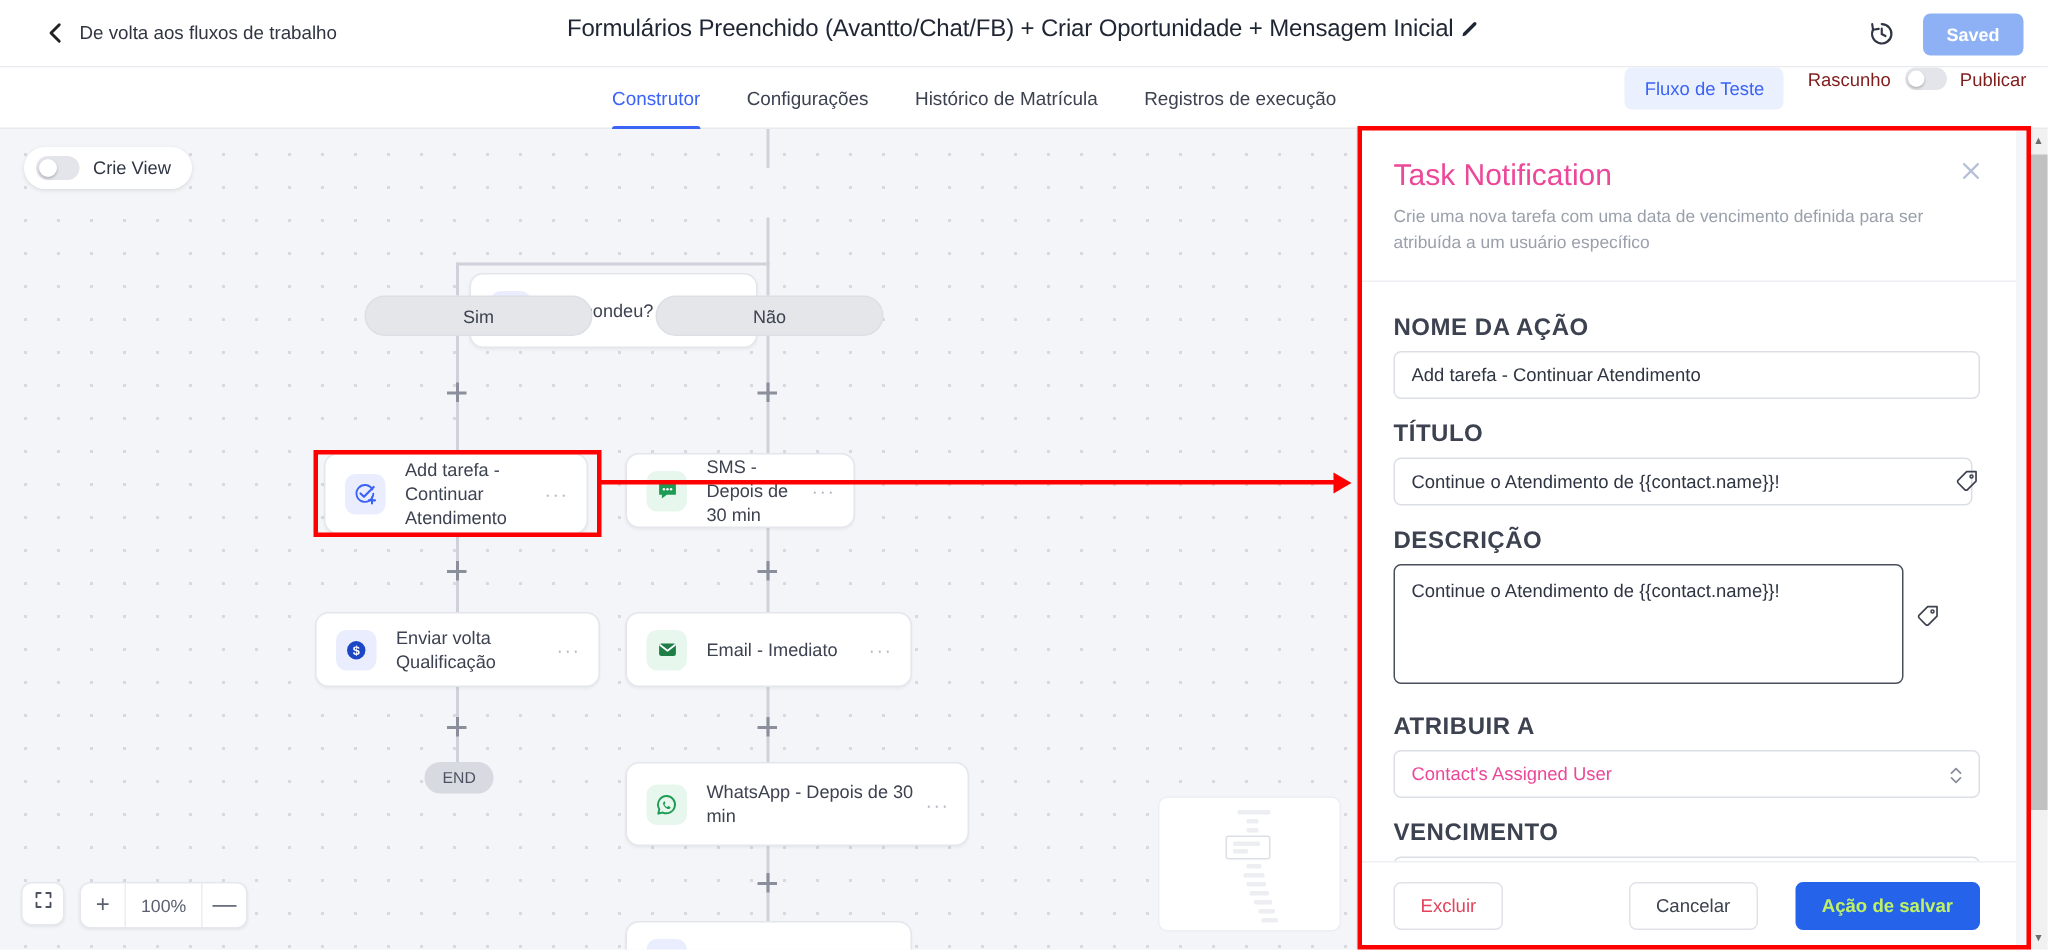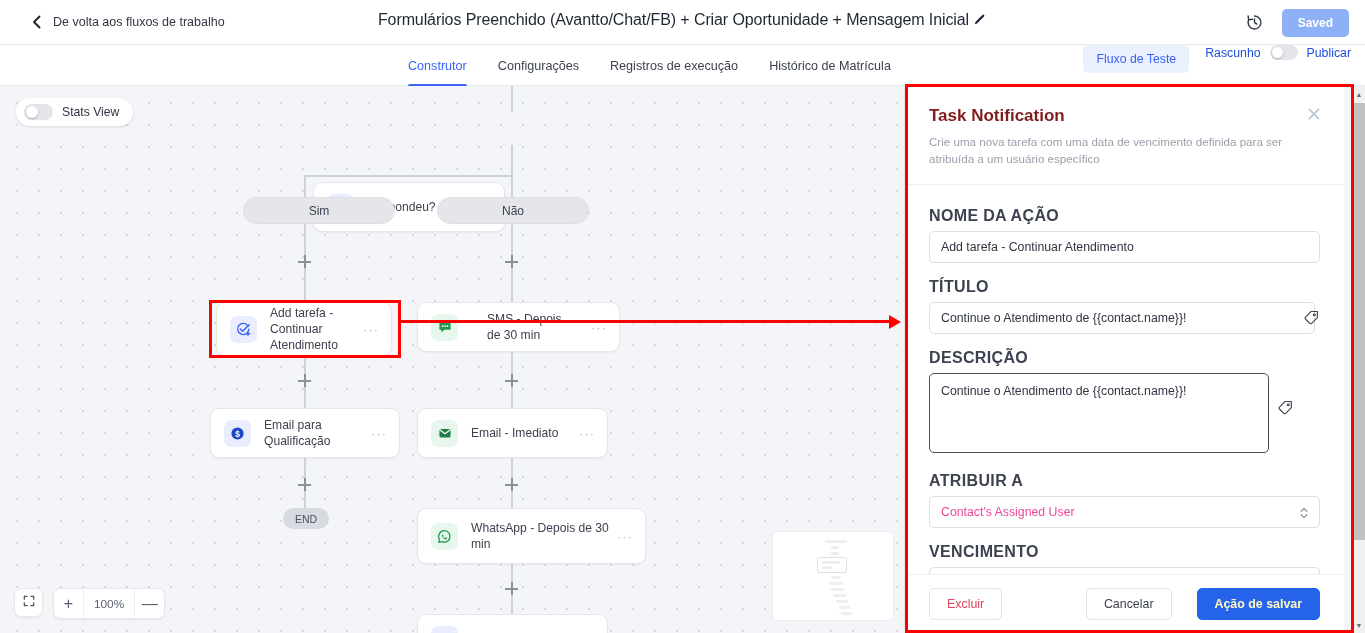--- a/index.html
+++ b/index.html
@@ -66,21 +66,21 @@
   }
   .tabbar-right{
     position:absolute; right:14px; top:0; height:41px;
     display:flex; align-items:flex-start; gap:16px;
   }
   .fluxo-btn{
     background:#eaf0fe; color:#3b63f6; font-size:12.3px;
     border:none; border-radius:5px; padding:7px 13px; cursor:pointer;
   }
   .pubgroup{ display:flex; align-items:center; gap:9px; }
-  .pubgroup span{ font-size:12.3px; color:#1d4ed8; }
+  .pubgroup span{ font-size:12.3px; color:#7f1d1d; }
   .switch{
     width:28px; height:15px; border-radius:9px; background:#e3e5ea;
     position:relative; cursor:pointer; flex:0 0 auto;
   }
   .switch .knob{
     position:absolute; top:2px; left:2px; width:11px; height:11px;
     border-radius:50%; background:#fff; box-shadow:0 1px 2px rgba(0,0,0,.25);
   }
 
   
@@ -173,21 +173,21 @@
   .mm-bar{ position:absolute; background:#eceef2; border-radius:1px;}
   .mm-sel{ position:absolute; border:1px solid #dcdfe6; border-radius:2px; }
 
   
   .panel{
     position:absolute; top:86px; right:21px; width:440px; height:547px;
     background:#fff; border-left:1px solid #e8eaed;
     display:flex; flex-direction:column; z-index:8;
   }
   .panel-head{ padding:20px 24px 16px 24px; border-bottom:1px solid #edeff3; position:relative;}
-  .panel-title{ font-size:17px; font-weight:bold; color:#7f1d1d; }
+  .panel-title{ font-size:20px; font-weight:normal; color:#ec4899; }
   .panel-sub{ margin-top:7px; font-size:11.6px; color:#9aa0ab; line-height:1.5; max-width:375px;}
   .panel-close{
     position:absolute; right:22px; top:20px; width:16px;height:16px;
     cursor:pointer;
   }
   .panel-body{
     flex:1 1 auto; padding:22px 24px 10px 24px; overflow:hidden;
   }
   .field{ margin-bottom:15px; }
   .field-label{
@@ -226,21 +226,21 @@
   .panel-foot{
     border-top:1px solid #edeff3; padding:13px 24px;
     display:flex; align-items:center; justify-content:space-between;
   }
   .btn{
     border-radius:5px; font-size:12.4px; padding:8px 17px; cursor:pointer;
     font-family:"Liberation Sans",sans-serif; line-height:1.15;
   }
   .btn-delete{ background:#fff; border:1px solid #e1e3e9; color:#e2445c; }
   .btn-cancel{ background:#fff; border:1px solid #e1e3e9; color:#3d4250; }
-  .btn-save{ background:#2563eb; border:1px solid #2563eb; color:#fef9c3; font-weight:bold;}
+  .btn-save{ background:#2563eb; border:1px solid #2563eb; color:#bef264; font-weight:bold;}
   .foot-right{ display:flex; gap:25px; }
 
   
   .vscroll{
     position:absolute; right:0; top:86px; width:14px; height:547px;
     background:#f1f1f1; border-left:1px solid #e3e3e3; z-index:9;
   }
   .vscroll .thumb{
     position:absolute; left:1px; top:17px; width:12px; height:437px;
     background:#c1c1c1; border-radius:0;
@@ -295,22 +295,22 @@
       </svg>
     </span>
     <button class="saved-btn">Saved</button>
   </div>
 </div>
 
 <div class="tabbar">
   <div class="tabs">
     <div class="tab active">Construtor</div>
     <div class="tab">Configurações</div>
+    <div class="tab">Histórico de Matrícula</div>
     <div class="tab">Registros de execução</div>
-    <div class="tab">Histórico de Matrícula</div>
   </div>
   <div class="tabbar-right">
     <button class="fluxo-btn">Fluxo de Teste</button>
     <div class="pubgroup">
       <span>Rascunho</span>
       <div class="switch">
           <div class="knob"></div>
         </div>
       <span>Publicar</span>
     </div>
@@ -360,41 +360,41 @@
       <svg viewBox="0 0 20 20" width="17" height="17">
         <path d="M15.5 6.2 A6.6 6.6 0 1 0 16.3 9.6" fill="none" stroke="#3b63f6" stroke-width="1.5" stroke-linecap="round"></path>
         <path d="M6.3 9.4 L9 12 L16.6 4.3" fill="none" stroke="#3b63f6" stroke-width="1.7" stroke-linecap="round" stroke-linejoin="round"></path>
         <path d="M15.3 12.4 L15.3 17.2 M12.9 14.8 L17.7 14.8" stroke="#3b63f6" stroke-width="1.6" stroke-linecap="round"></path>
       </svg>
     </span>
     <span class="node-label">Add tarefa - Continuar Atendimento</span>
     <span class="node-dots">···</span>
   </div>
 
-  <div class="node" style="left:417px; top:216px; width:203px; height:50px;gap:16px;">
+  <div class="node" style="left:417px; top:216px; width:153px; height:50px;">
     <span class="node-icon" style="background:#e8f7ee;">
       <svg viewBox="0 0 20 20" width="16" height="16">
         <path d="M3 4.5 h14 v9 h-7.5 L5.3 16.6 V13.5 H3 Z" fill="#1e9c54"></path>
         <circle cx="7" cy="9" r="1.05" fill="#fff"></circle>
           <circle cx="10" cy="9" r="1.05" fill="#fff"></circle>
           <circle cx="13" cy="9" r="1.05" fill="#fff"></circle>
       </svg>
     </span>
     <span class="node-label">SMS - Depois de 30 min</span>
     <span class="node-dots">···</span>
   </div>
 
   <div class="node" style="left:210px; top:322px; width:190px; height:50px;">
     <span class="node-icon" style="background:#e9edfd;">
       <svg viewBox="0 0 20 20" width="17" height="17">
         <circle cx="10" cy="10" r="7.2" fill="#1b47c4"></circle>
         <text x="10" y="14" text-anchor="middle" font-family="'Liberation Sans',sans-serif" font-size="10" font-weight="bold" fill="#fff">$</text>
       </svg>
     </span>
-    <span class="node-label">Email para Qualificação</span>
+    <span class="node-label">Enviar volta Qualificação</span>
     <span class="node-dots">···</span>
   </div>
 
   <div class="node" style="left:417px; top:322px; width:191px; height:50px;">
     <span class="node-icon" style="background:#e8f7ee;">
       <svg viewBox="0 0 20 20" width="16" height="16">
         <rect x="3" y="5" width="14" height="10.5" rx="2" fill="#1e7e45"></rect>
         <path d="M3.8 6.3 L10 11 L16.2 6.3" fill="none" stroke="#fff" stroke-width="1.5" stroke-linecap="round" stroke-linejoin="round"></path>
       </svg>
     </span>
@@ -416,21 +416,21 @@
   <div class="node" style="left:417px; top:528px; width:191px; height:50px;">
     <span class="node-icon" style="background:#e9edfd;"></span>
   </div>
 
   <div class="endpill" style="left:283px; top:422px;">END</div>
 
   <div class="stats-pill" style="left:16px; top:12px;">
     <div class="switch">
         <div class="knob"></div>
       </div>
-    <span>Stats View</span>
+    <span>Crie View</span>
   </div>
 
   <div class="zoom-controls">
     <div class="zc-box zc-fit">
       <span>
         <svg viewBox="0 0 18 18" width="14" height="14">
           <path d="M3 6.6V3h3.6M11.4 3H15v3.6M15 11.4V15h-3.6M6.6 15H3v-3.6" fill="none" stroke="#4b5160" stroke-width="1.6" stroke-linecap="round" stroke-linejoin="round"></path>
         </svg>
       </span>
     </div>

